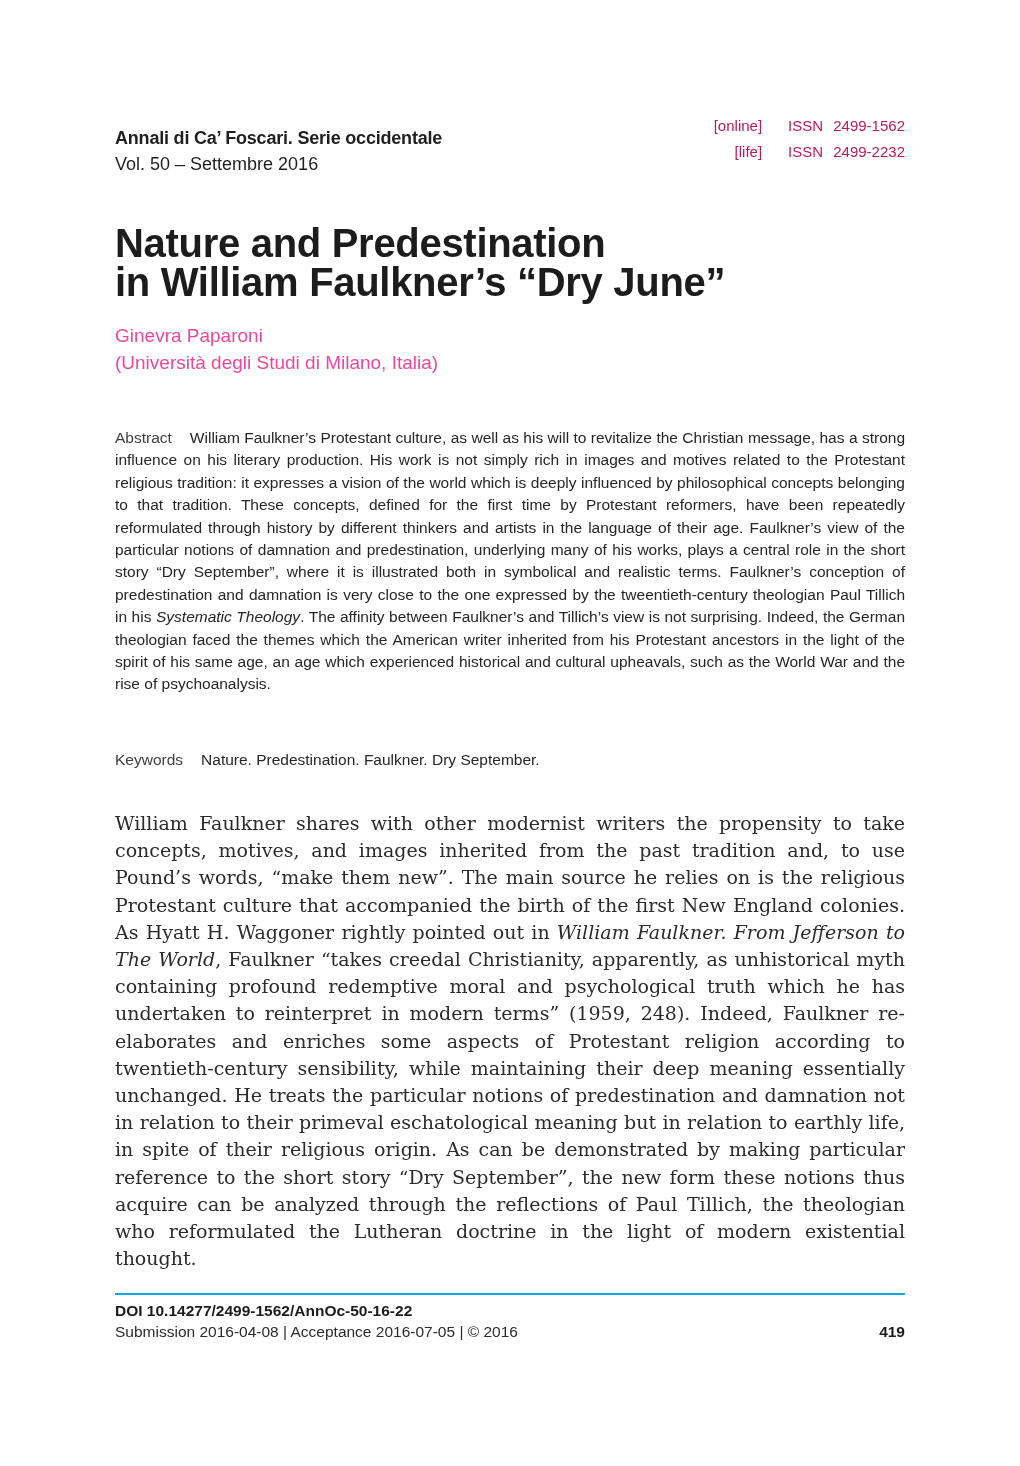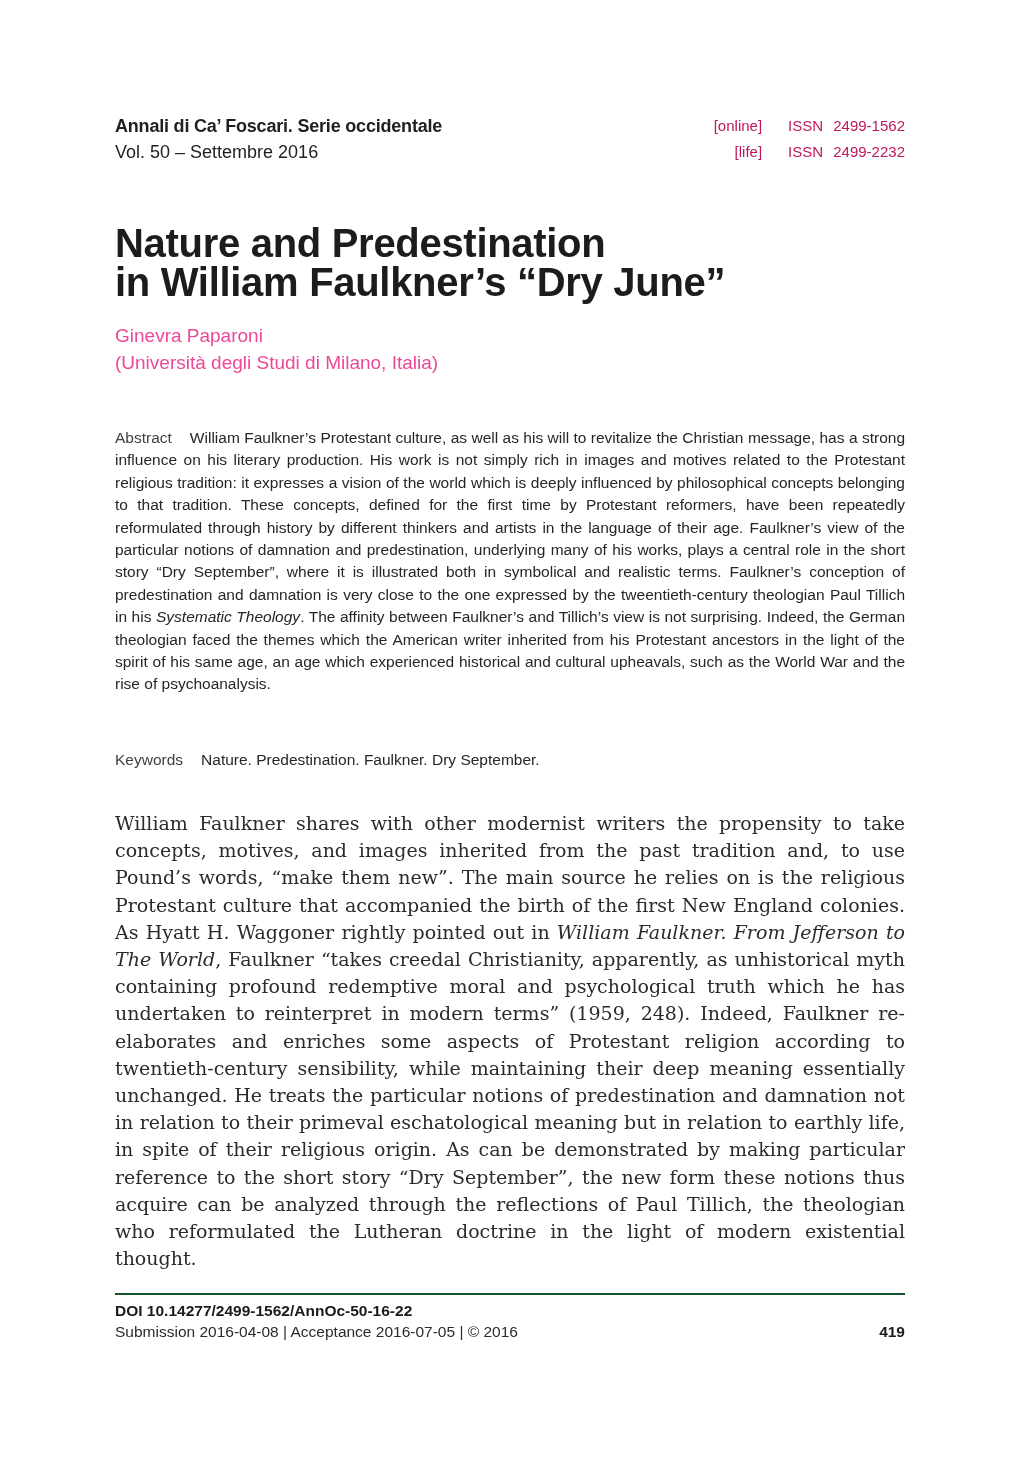--- a/index.html
+++ b/index.html
@@ -9,21 +9,21 @@
     height: 1466px;
     background: #ffffff;
     font-family: "Liberation Sans", sans-serif;
     color: #1f1f1f;
     overflow: hidden;
   }
   .block { position: absolute; left: 115px; width: 790px; }
 
   
   .journal-header { top: 113px; display: flex; justify-content: space-between; align-items: flex-start; }
-  .journal-name { font-size: 18px; font-weight: 700; line-height: 26px; letter-spacing: -0.2px; }
+  .journal-name { font-size: 18px; font-weight: 700; line-height: 26px; letter-spacing: -0.2px; margin-top: 12px; }
   .journal-volume { font-size: 18px; font-weight: 400; line-height: 26px; }
   .issn-block {
     display: grid;
     grid-template-columns: auto auto;
     column-gap: 26px;
     row-gap: 0;
     font-size: 15px;
     line-height: 26px;
     color: #be185d;
   }
@@ -49,21 +49,21 @@
     line-height: 27.2px;
     text-align: justify;
     color: #2b2b2b;
     margin: 0;
     max-height: 482px;
     overflow: hidden;
   }
   em { font-style: italic; }
 
   
-  .page-footer { top: 1293px; border-top: 2px solid #14532d; padding-top: 5px; }
+  .page-footer { top: 1293px; border-top: 2px solid #0ea5e9; padding-top: 5px; }
   .doi-line { font-size: 15.5px; font-weight: 700; line-height: 21px; color: #1b1b1b; }
   .submission-row { display: flex; justify-content: space-between; font-size: 15.5px; line-height: 21px; color: #2b2b2b; }
   .page-number { font-weight: 700; color: #1b1b1b; }
 </style>
 </head>
 <body>
 
 <div class="page">
 
   <div class="block journal-header">

